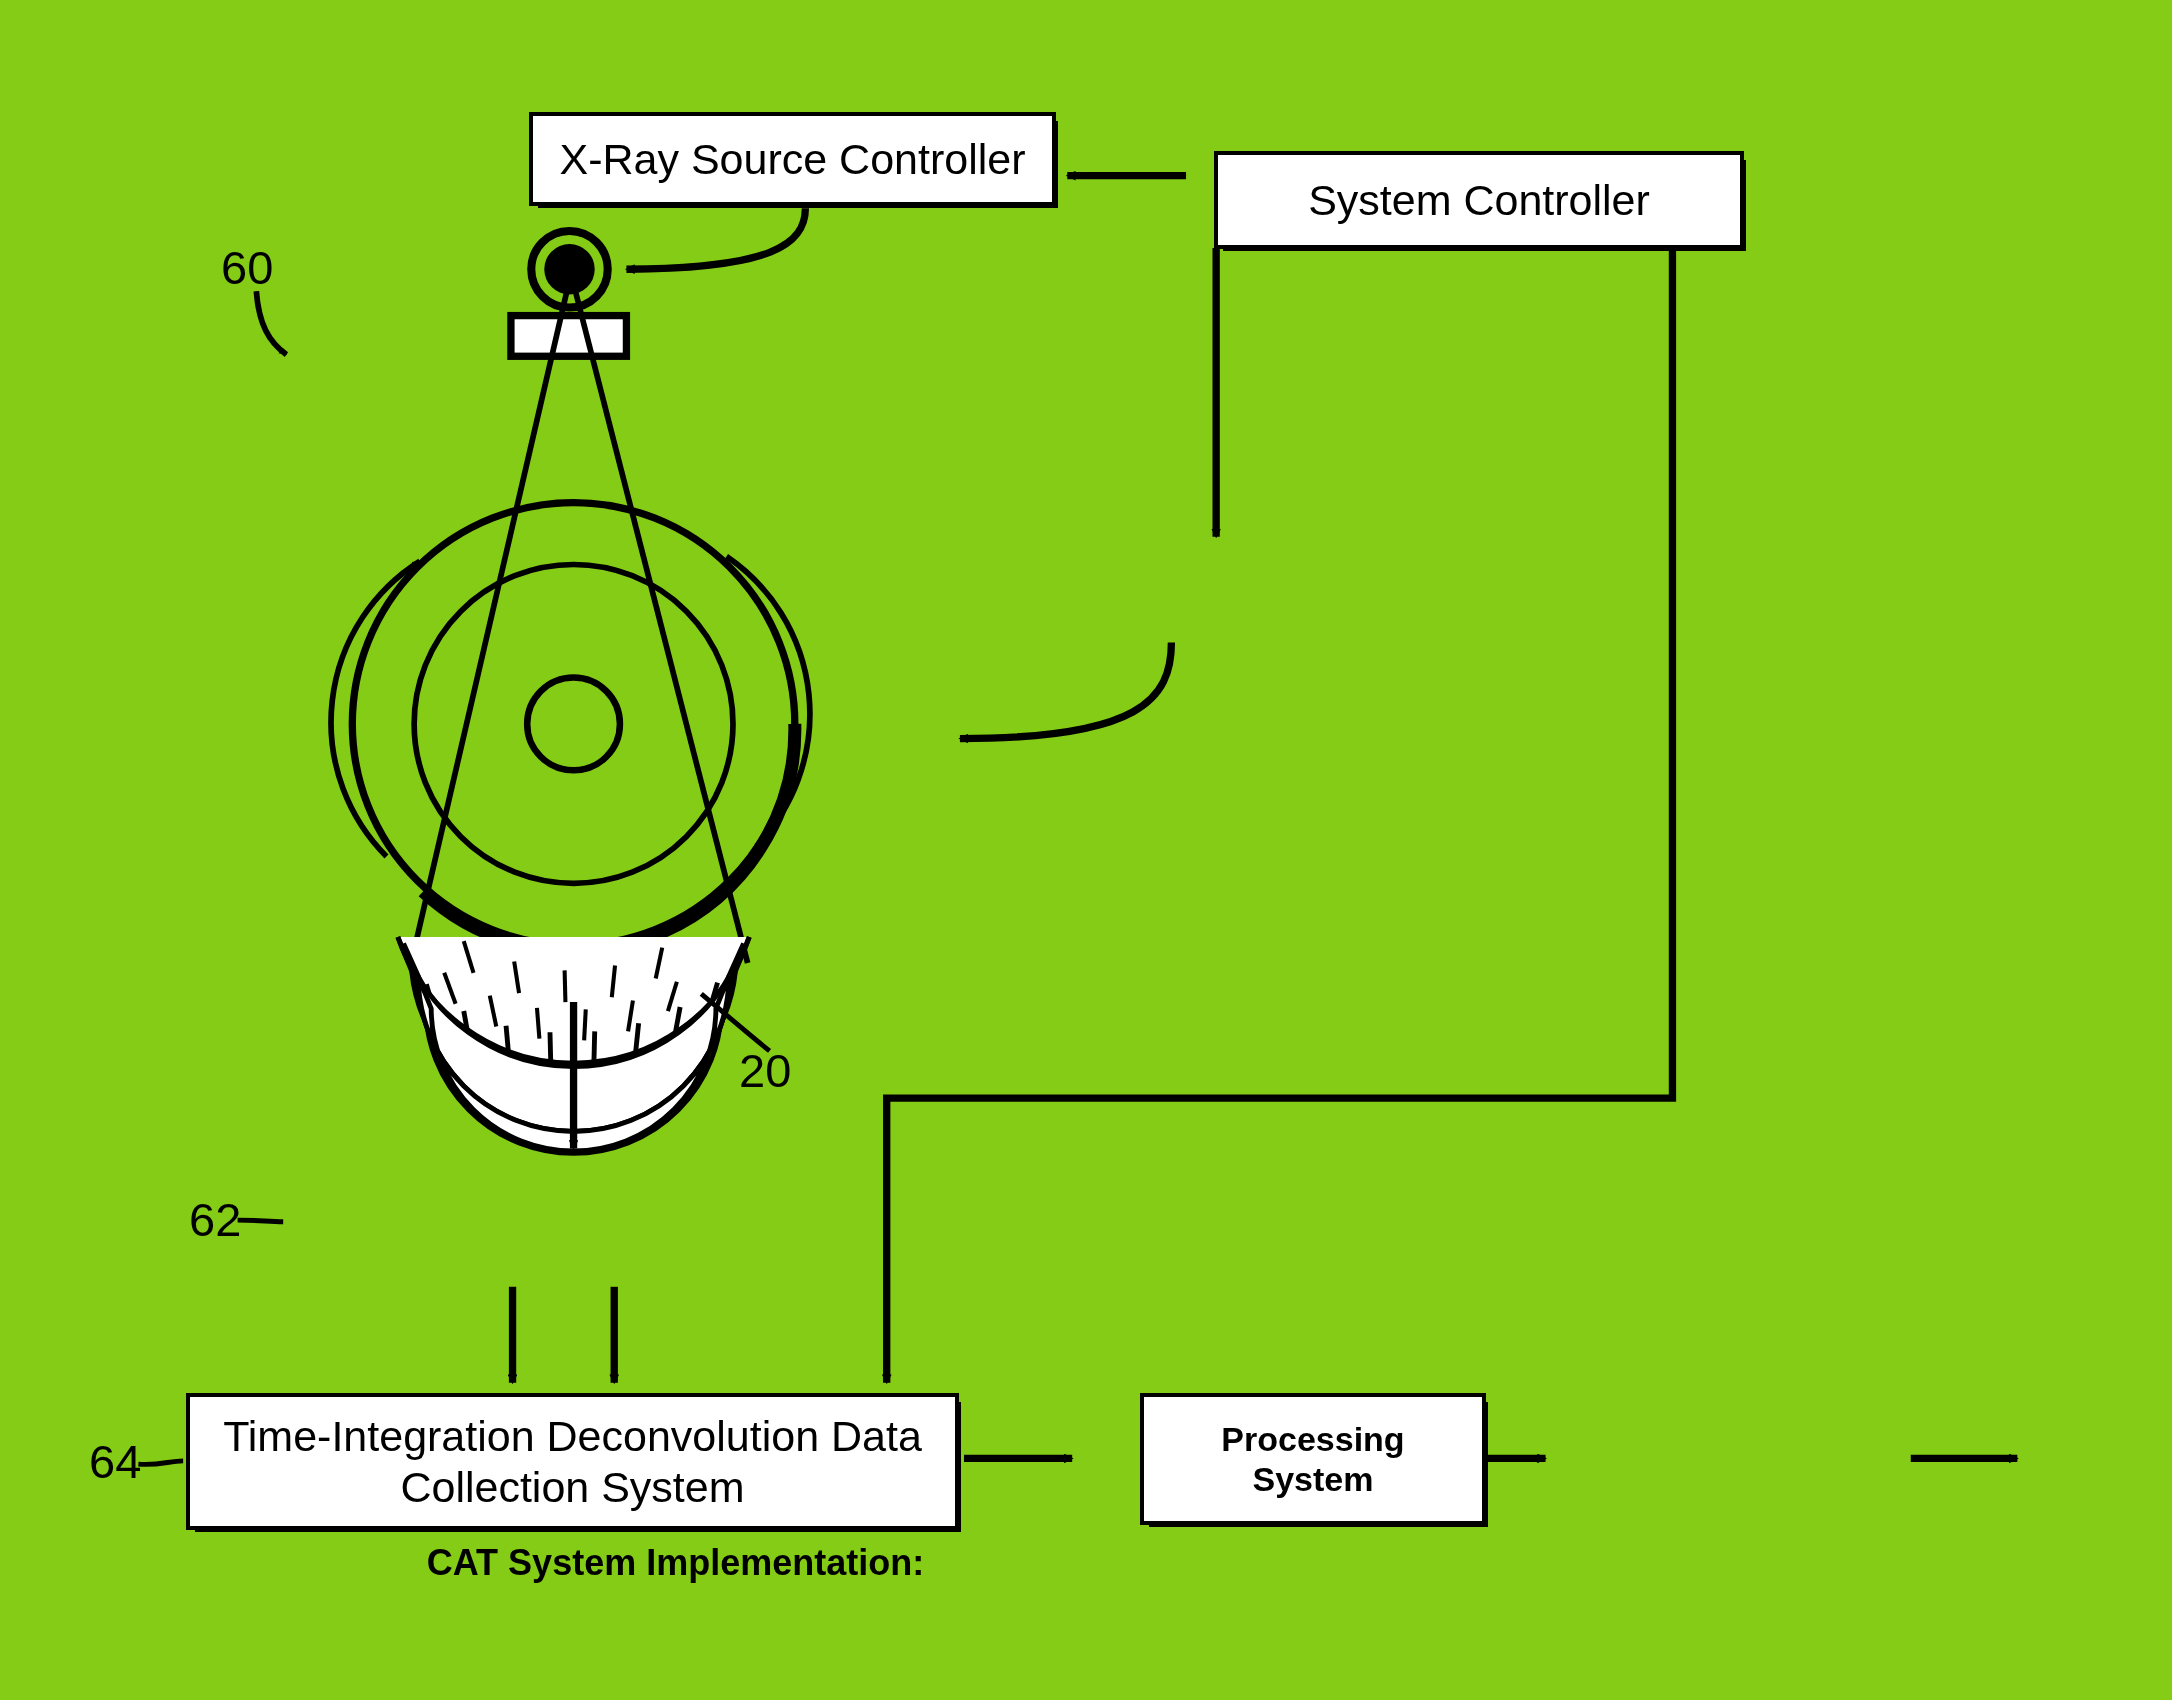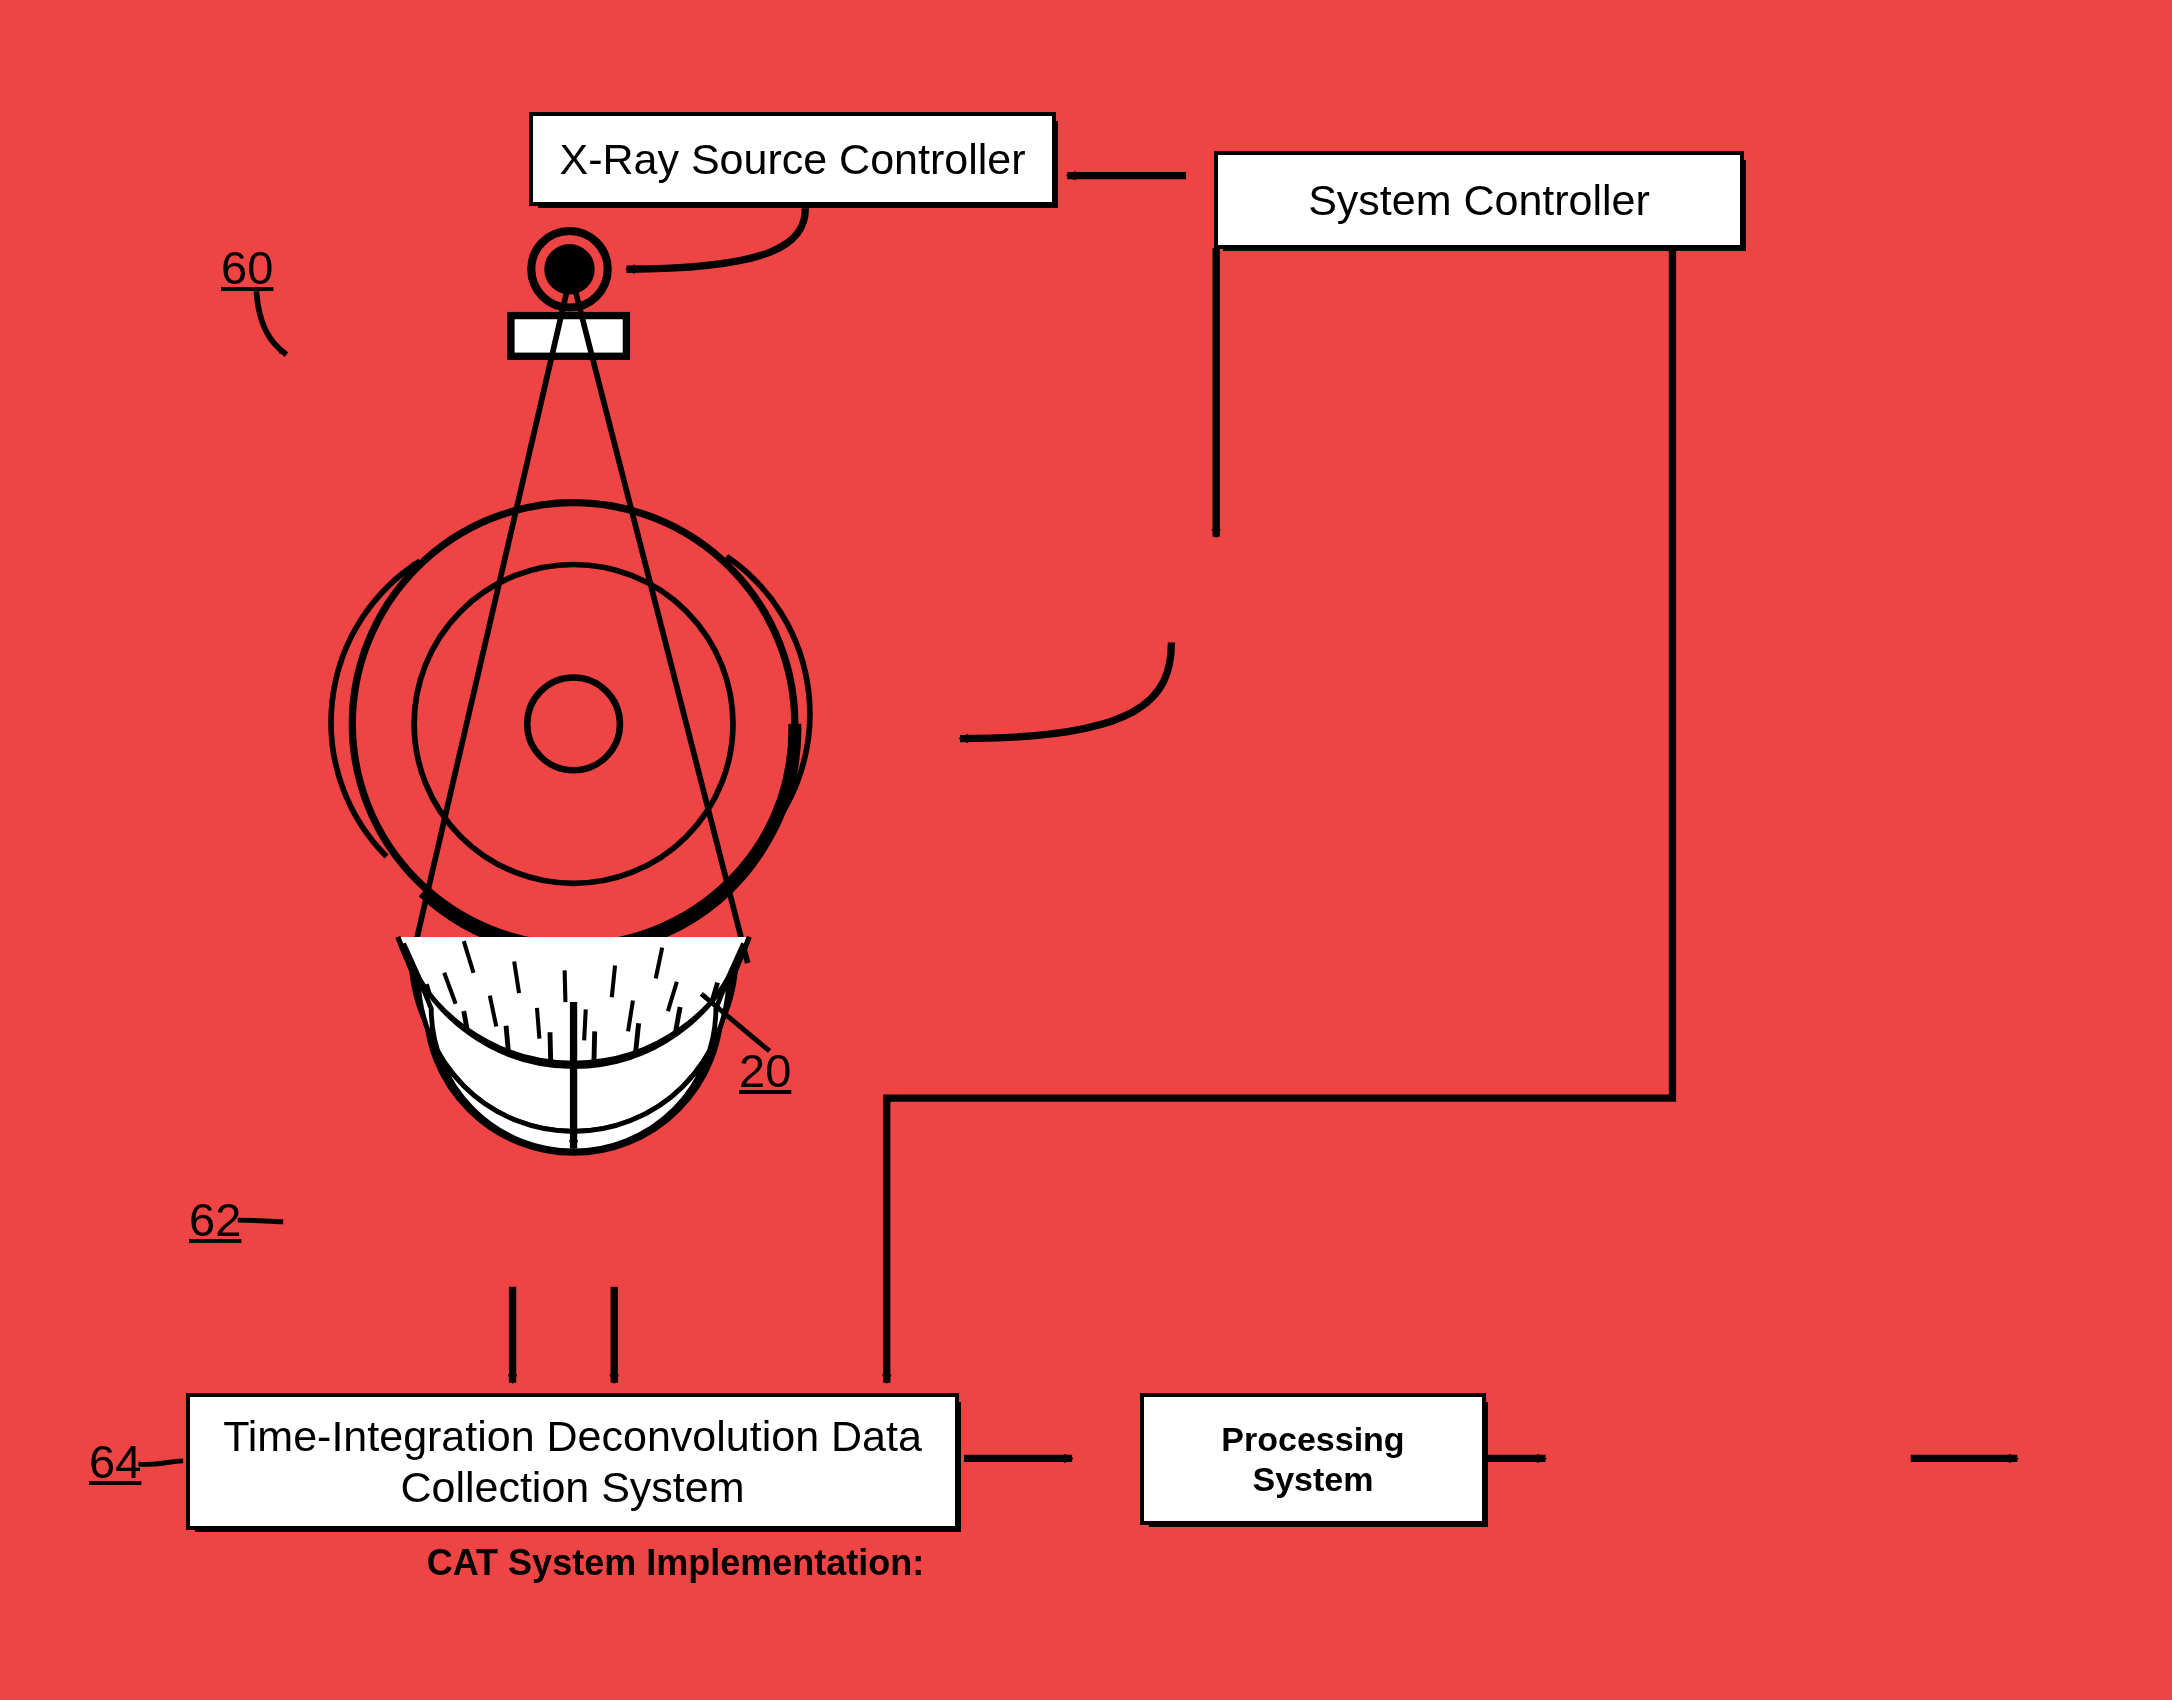--- a/index.html
+++ b/index.html
@@ -8,21 +8,21 @@
     padding: 0;
     background: #ffffff;
   }
   body {
     font-family: "Liberation Sans", sans-serif;
   }
   #canvas {
     position: relative;
     width: 2172px;
     height: 1700px;
-    background: #ef4444;
+    background: #84cc16;
     overflow: hidden;
   }
   #art {
     position: absolute;
     left: 0;
     top: 0;
     width: 2172px;
     height: 1700px;
   }
   
@@ -68,21 +68,20 @@
 
   
   .ref {
     position: absolute;
     color: #000000;
     font-family: "Liberation Sans", sans-serif;
     font-size: 47px;
     line-height: 1;
     z-index: 6;
     white-space: nowrap;
-    text-decoration: underline;
   }
   #ref-60 { left: 221px; top: 244px; }
   #ref-20 { left: 739px; top: 1035px; margin-top: 12px; }
   #ref-62 { left: 189px; top: 1196px; }
   #ref-64 { left: 89px; top: 1438px; }
 
   
   #caption {
     position: absolute;
     left: 0;

